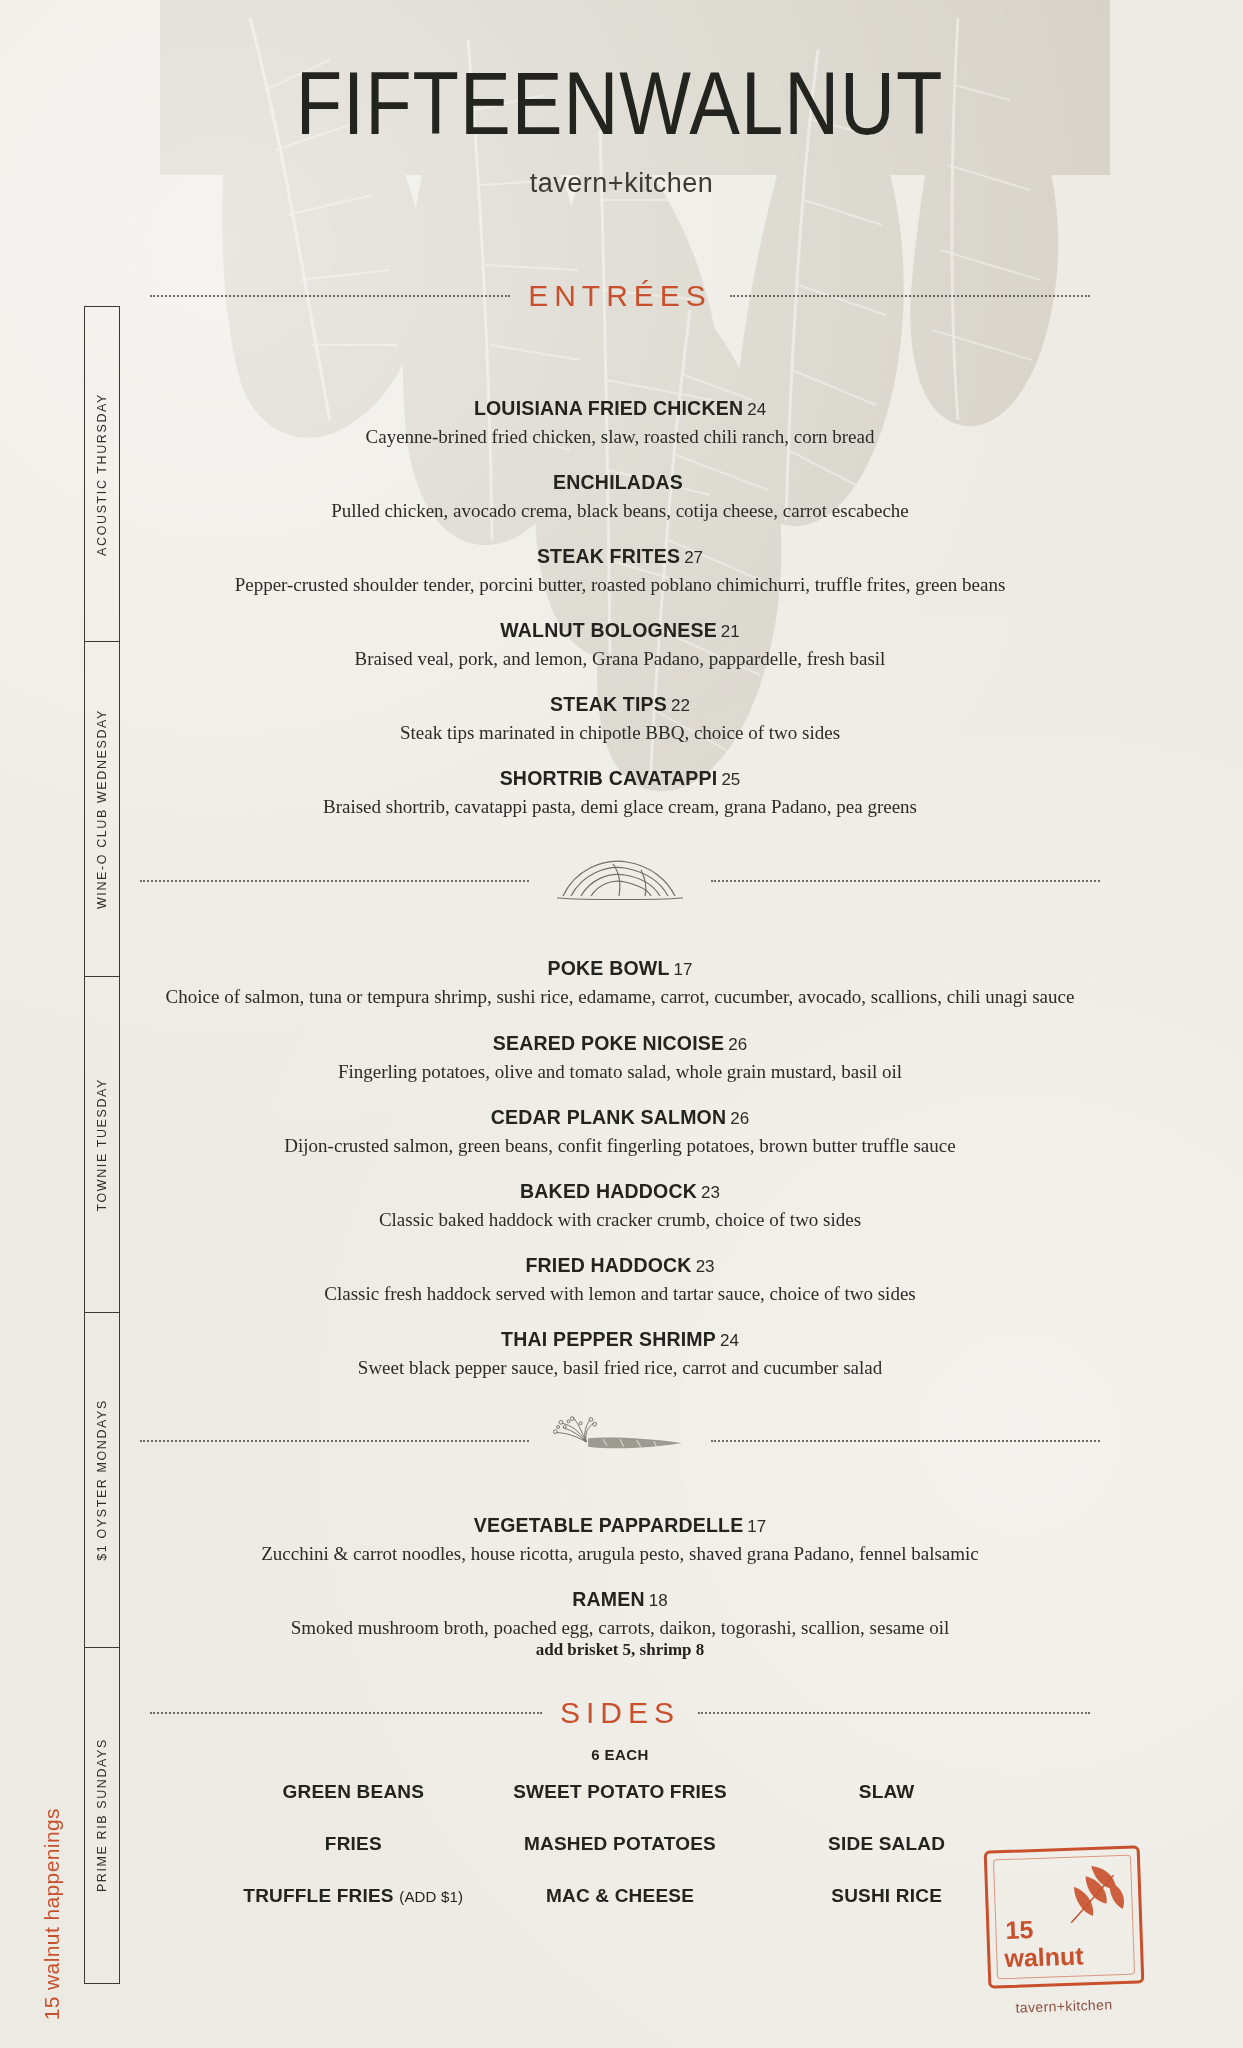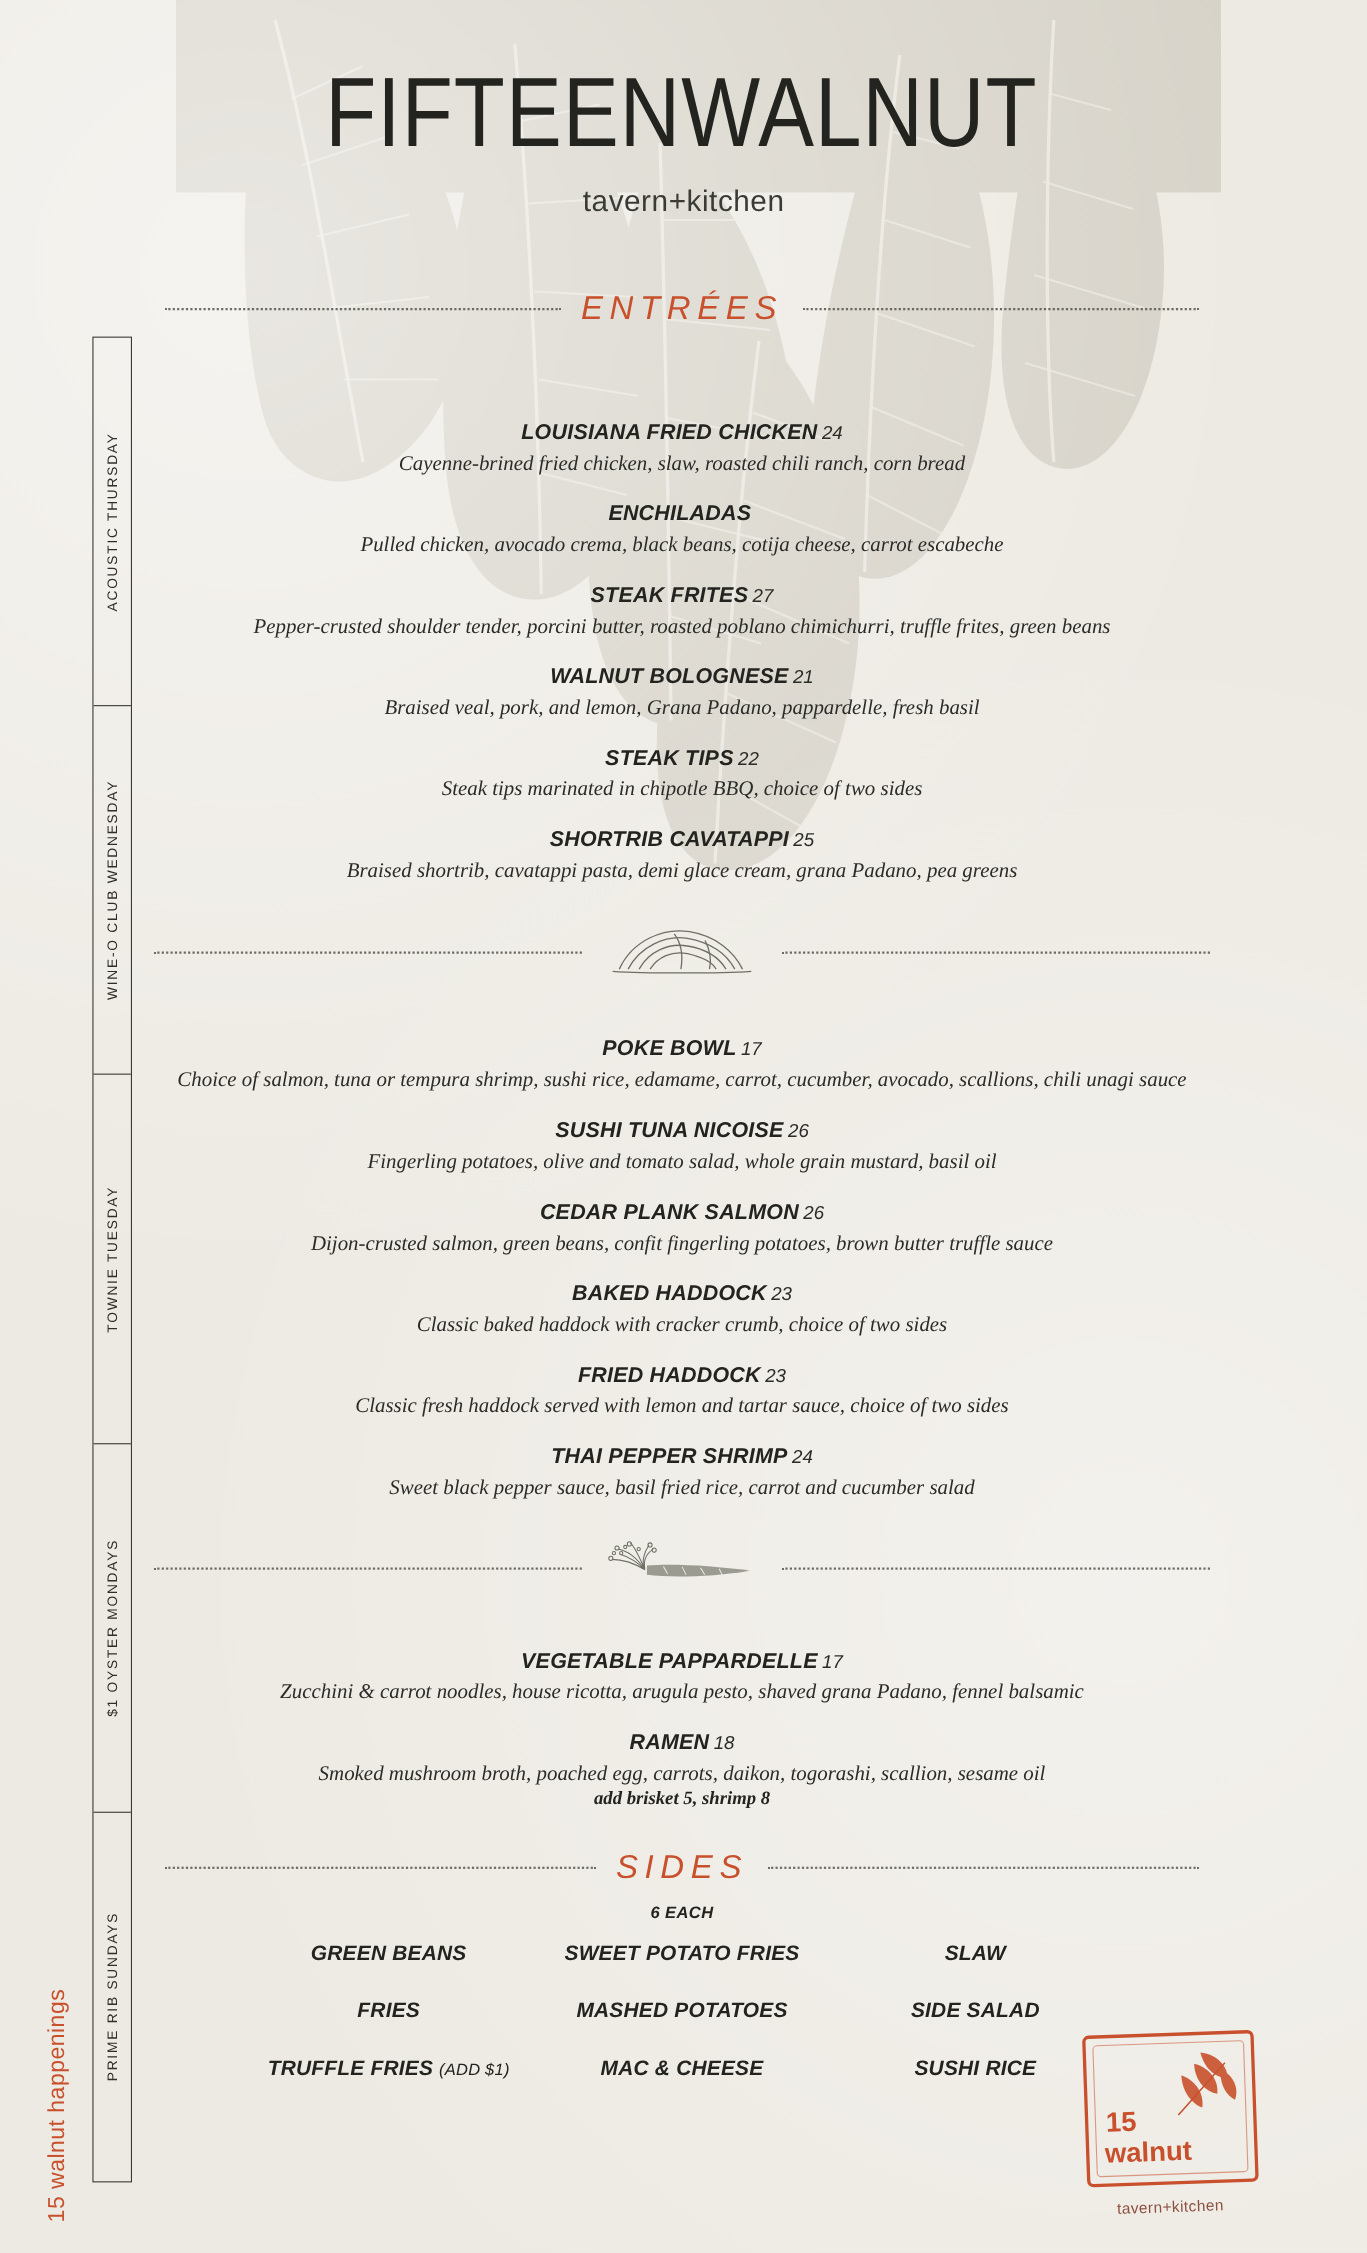--- a/index.html
+++ b/index.html
@@ -125,24 +125,23 @@
     font-size: 30px;
     letter-spacing: 6px;
     color: #c8502c;
     white-space: nowrap;
   }
 
   
   .content {
     position: absolute;
     left: 140px;
-    top: 264px;
+    top: 279px;
     width: 960px;
     z-index: 3;
-    font-style: italic;
   }
   .menu-block { margin-top: 84px; }
   .item { text-align: center; margin-bottom: 22px; }
   .item-name {
     font-family: "Liberation Sans", sans-serif;
     font-weight: bold;
     font-size: 19.5px;
     letter-spacing: 0.2px;
     color: #23231f;
     display: inline-block;
@@ -381,21 +380,21 @@
     </div>
     <div class="dots"></div>
   </div>
 
   <div class="menu-block" style="margin-top:48px">
     <div class="item">
       <div><span class="item-name">POKE BOWL</span><span class="item-price">17</span></div>
       <div class="item-desc">Choice of salmon, tuna or tempura shrimp, sushi rice, edamame, carrot, cucumber, avocado, scallions, chili unagi sauce</div>
     </div>
     <div class="item">
-      <div><span class="item-name">SUSHI TUNA NICOISE</span><span class="item-price">26</span></div>
+      <div><span class="item-name">SEARED POKE NICOISE</span><span class="item-price">26</span></div>
       <div class="item-desc">Fingerling potatoes, olive and tomato salad, whole grain mustard, basil oil</div>
     </div>
     <div class="item">
       <div><span class="item-name">CEDAR PLANK SALMON</span><span class="item-price">26</span></div>
       <div class="item-desc">Dijon-crusted salmon, green beans, confit fingerling potatoes, brown butter truffle sauce</div>
     </div>
     <div class="item">
       <div><span class="item-name">BAKED HADDOCK</span><span class="item-price">23</span></div>
       <div class="item-desc">Classic baked haddock with cracker crumb, choice of two sides</div>
     </div>

